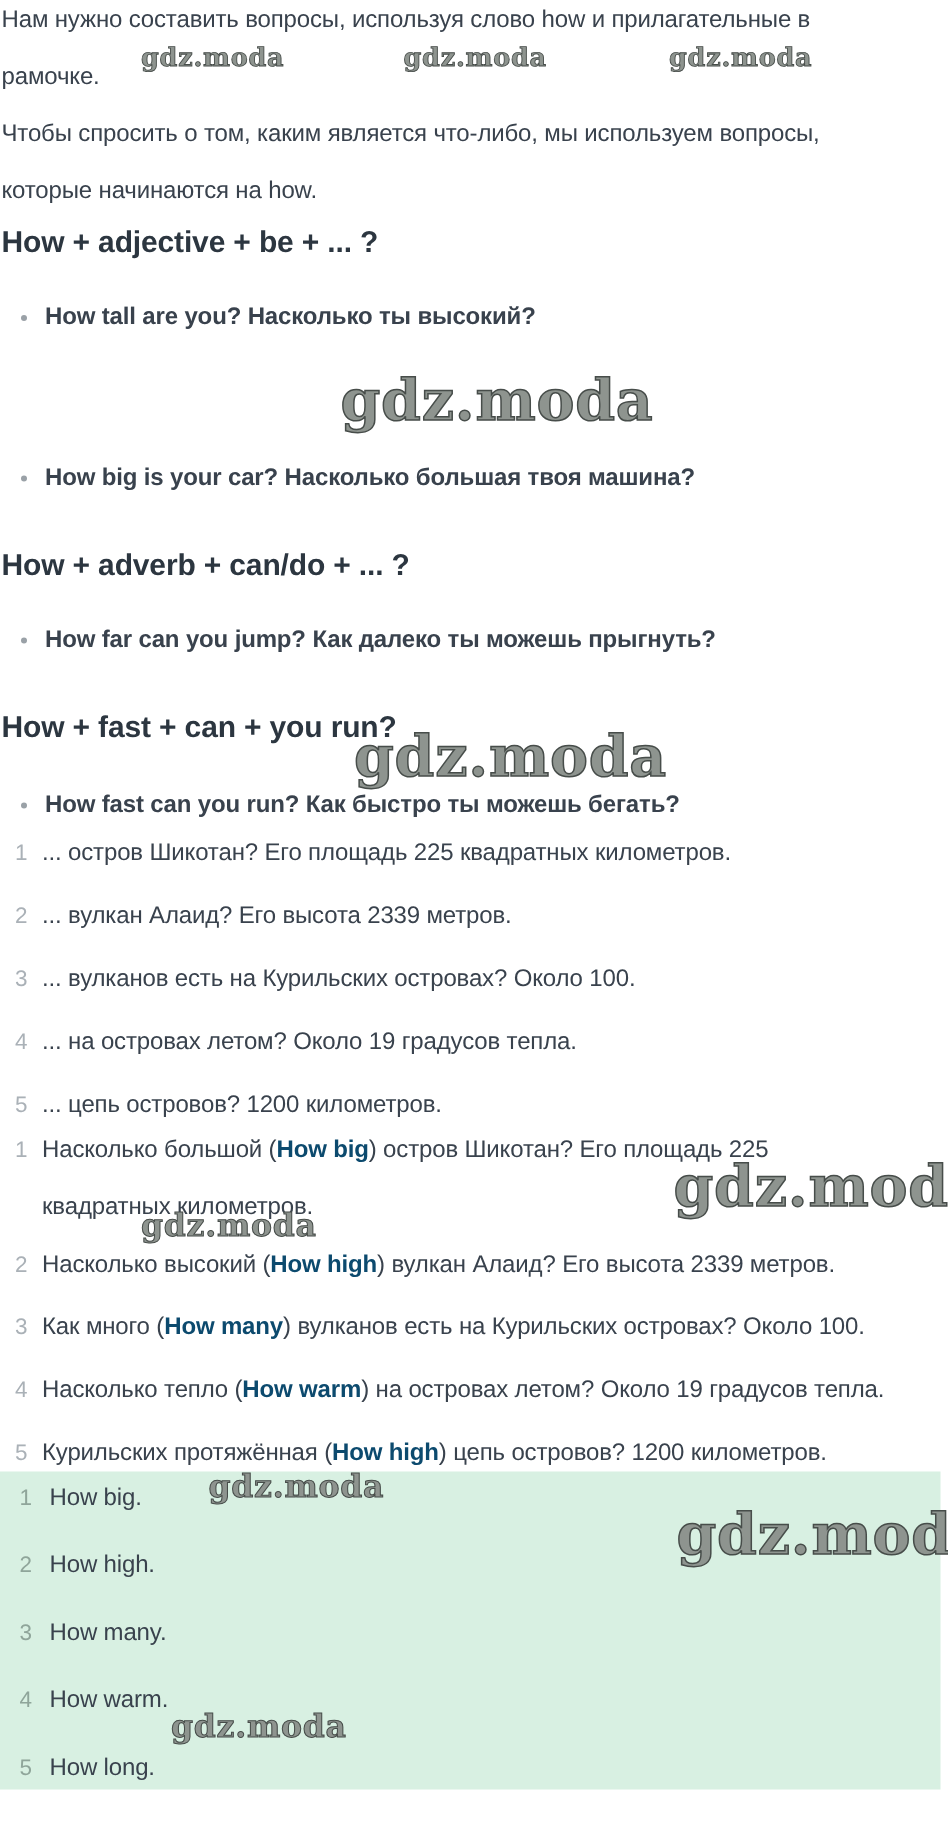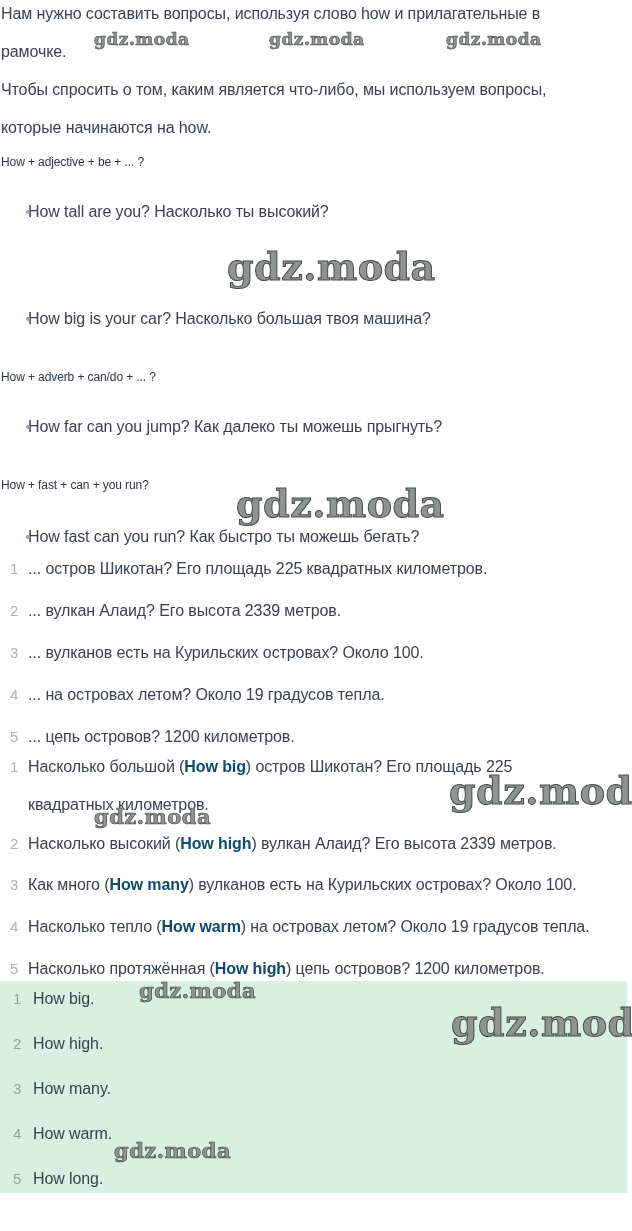--- a/index.html
+++ b/index.html
@@ -20,30 +20,31 @@
     left: 1px;
     width: 592px;
     line-height: 38px;
     font-weight: 400;
   }
   .hd {
     position: absolute;
     left: 1px;
     width: 600px;
     line-height: 20px;
-    font-size: 12px;
-    font-weight: 400;
+    font-size: 20px;
+    font-weight: 700;
     color: #2c3640;
   }
   .bullet {
     position: absolute;
-    left: 12px;
+    left: 0;
     width: 600px;
     line-height: 20px;
-    padding-left: 16px;
+    padding-left: 30px;
+    font-weight: bold;
   }
   .dot {
     position: absolute;
     left: 14px;
     top: 8px;
     width: 4px;
     height: 4px;
     border-radius: 50%;
     background: #9aa1a7;
   }
@@ -152,21 +153,21 @@
   <div class="li" style="top:875px">
     <span class="num">3</span>
     <span>Как много (</span><span class="bold-en">How many</span><span>) вулканов есть на Курильских островах? Около 100.</span>
   </div>
   <div class="li" style="top:917px">
     <span class="num">4</span>
     <span>Насколько тепло (</span><span class="bold-en">How warm</span><span>) на островах летом? Около 19 градусов тепла.</span>
   </div>
   <div class="li" style="top:959px">
     <span class="num">5</span>
-    <span>Насколько протяжённая (</span><span class="bold-en">How high</span><span>) цепь островов? 1200 километров.</span>
+    <span>Курильских протяжённая (</span><span class="bold-en">How high</span><span>) цепь островов? 1200 километров.</span>
   </div>
 
   <div class="green-block">
     <div class="li" style="top:8px">
       <span class="num">1</span>
       <span>How big.</span>
     </div>
     <div class="li" style="top:53px">
       <span class="num">2</span>
       <span>How high.</span>

